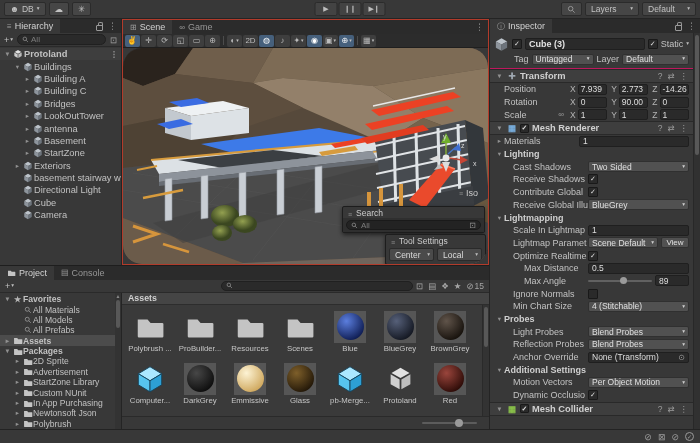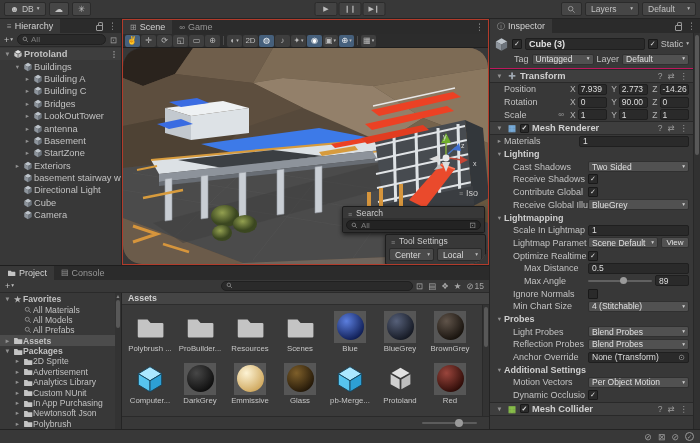--- a/index.html
+++ b/index.html
@@ -829,21 +829,21 @@
 
   <div class="prow">
     <span style="display: inline-block; width: 13px; flex-shrink: 0;"></span>
     <span class="arrow">▸</span>
 
     <span class="pic show">
       <svg width="10" height="9">
                       <use href="#sym-folder"></use>
                     </svg>
     </span>
-    <span class="tlabel">Analytics Library</span>
+    <span class="tlabel">StartZone Library</span>
   </div>
 
   <div class="prow">
     <span style="display: inline-block; width: 13px; flex-shrink: 0;"></span>
     <span class="arrow">▸</span>
 
     <span class="pic show">
       <svg width="10" height="9">
                       <use href="#sym-folder"></use>
                     </svg>

